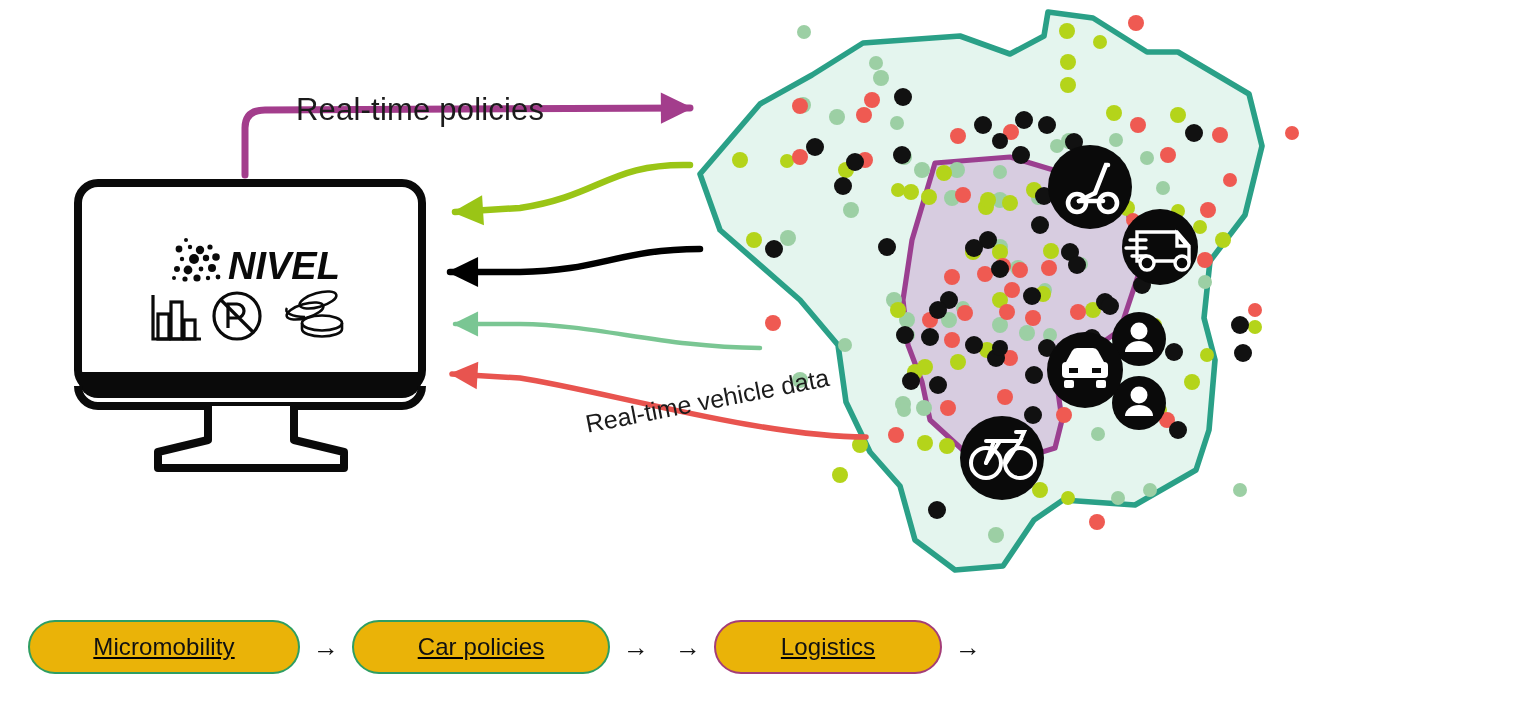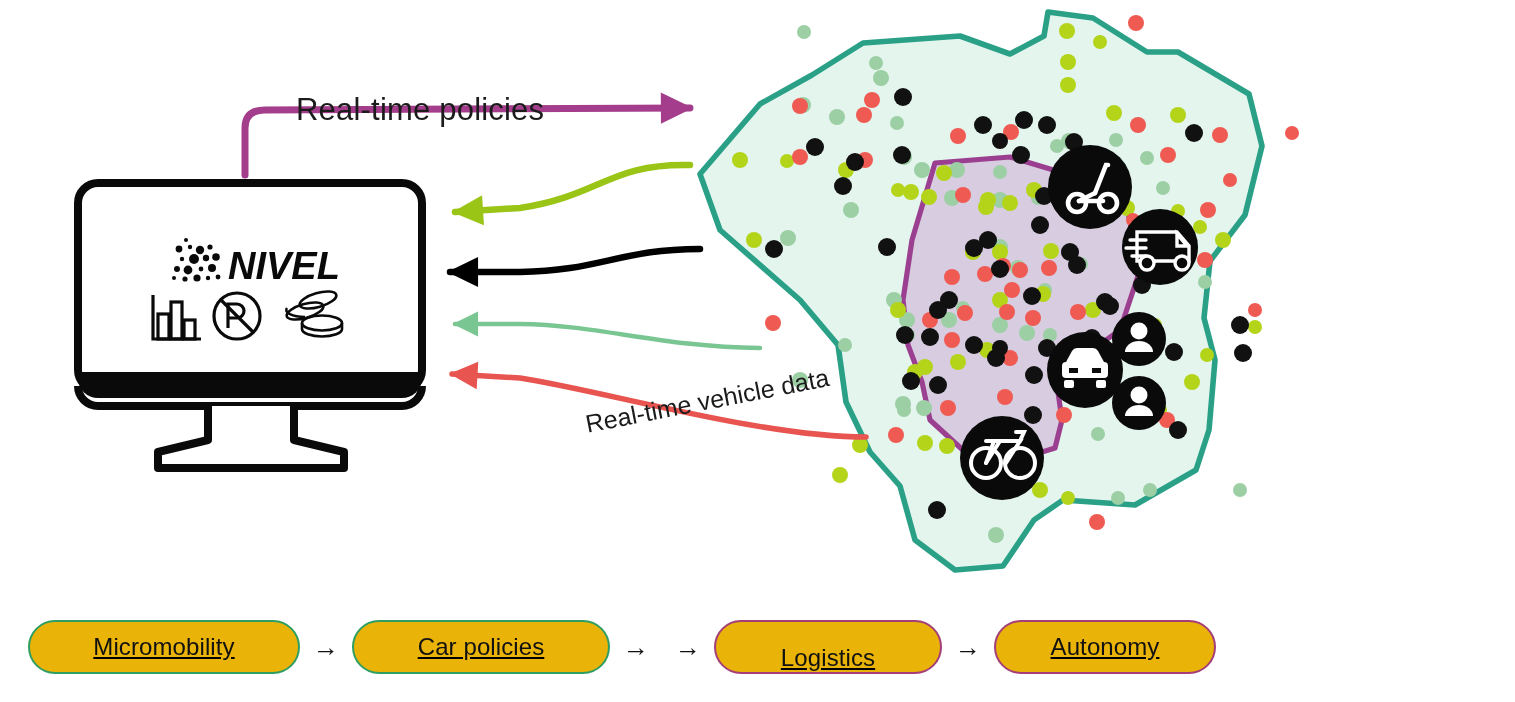--- a/index.html
+++ b/index.html
@@ -376,26 +376,21 @@
     </div>
     <div class="sep">→</div>
     <div class="pillwrap">
       <div class="pill" style="width:258px;">
         <span>Car policies</span>
       </div>
     </div>
     <div class="sep">→</div>
     <div class="sep">→</div>
     <div class="pillwrap">
-      <div class="pill purple" style="width:228px;align-items:flex-end;">
+      <div class="pill purple" style="width:228px;">
         <span>Logistics</span>
       </div>
     </div>
     <div class="sep">→</div>
-    <div class="pillwrap">
-      <div class="pill purple" style="width:222px;">
-        <span>Autonomy</span>
-      </div>
-    </div>
     <div class="tail"></div>
   </div>
 
 </div>
 
 </body></html>

